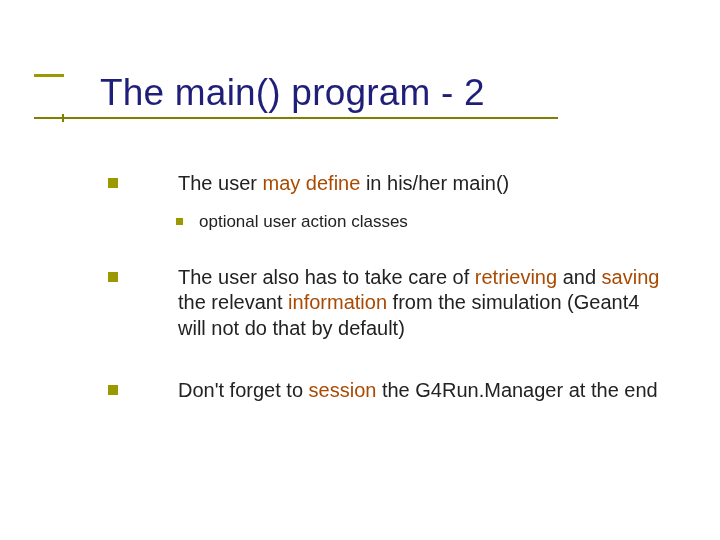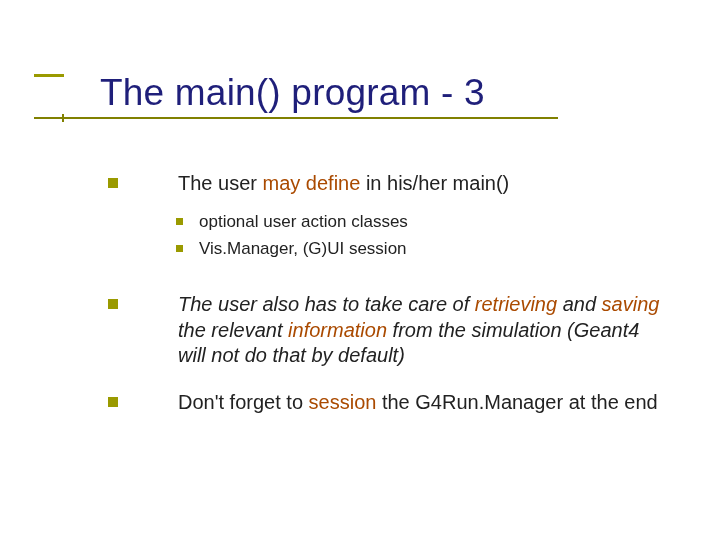--- a/index.html
+++ b/index.html
@@ -93,47 +93,43 @@
       color: #222;
       line-height: 1.25;
     }
     .k { color: #aa4a00; }
   </style>
 </head>
 <body>
 
 <div class="title-wrap">
   <div class="title-line"></div>
-  <h1 class="title">The main() program - 3</h1>
+  <h1 class="title">The main() program - 2</h1>
   <div class="title-underline">
     <div class="title-tick"></div>
   </div>
 </div>
 
 <div class="content">
 
   <div class="b1">
     <div class="sq"></div>
     <div class="txt">
       <span>The user </span><span class="k">may define</span><span> in his/her main()</span>
     </div>
   </div>
 
   <div class="sub">
     <div class="b2">
       <div class="sq"></div>
       <div class="txt">optional user action classes</div>
     </div>
-    <div class="b2">
-      <div class="sq"></div>
-      <div class="txt">Vis.Manager, (G)UI session</div>
-    </div>
   </div>
 
-  <div class="b1" style="margin-bottom:21px;font-style:italic;">
+  <div class="b1" style="margin-bottom:36px;">
     <div class="sq"></div>
     <div class="txt">
       <span>The user also has to take care of </span><span class="k">retrieving</span><span> and </span><span class="k">saving</span><span> the relevant </span><span class="k">information</span><span> from the simulation (Geant4 will not do that by default)</span>
     </div>
   </div>
 
   <div class="b1">
     <div class="sq"></div>
     <div class="txt">
       <span>Don't forget to </span><span class="k">session</span><span> the G4Run.Manager at the end</span>

